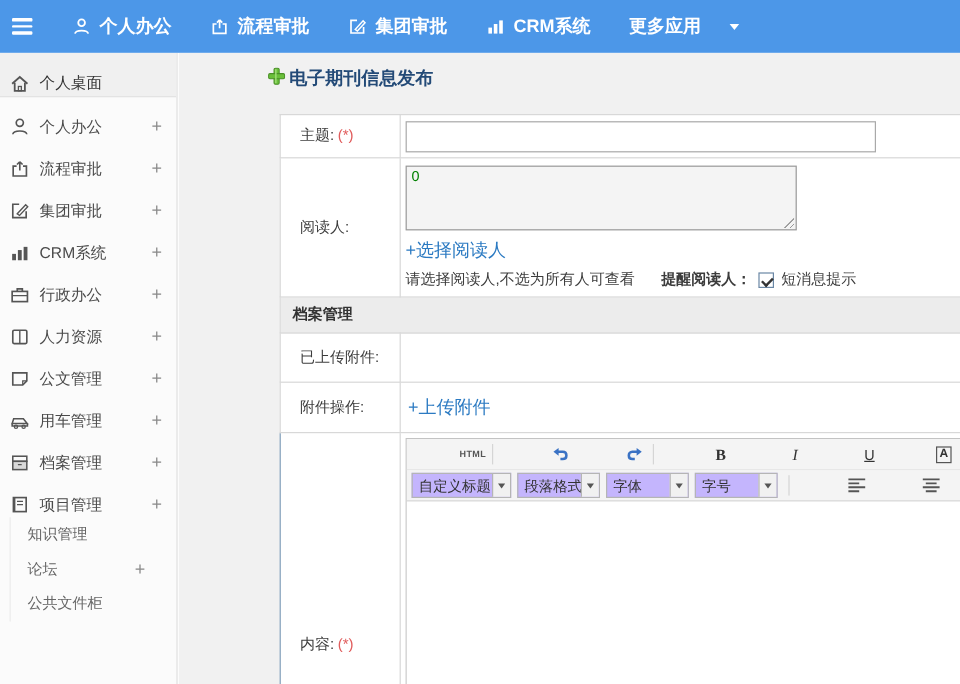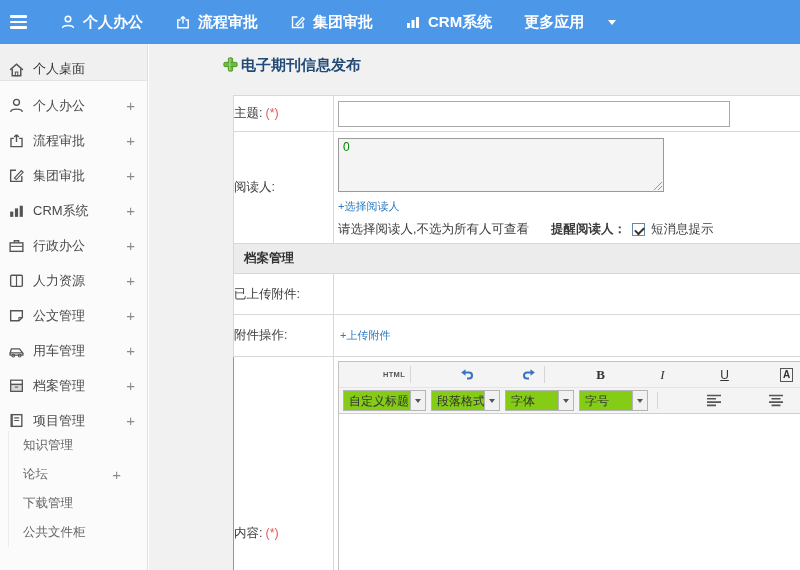--- a/index.html
+++ b/index.html
@@ -33,35 +33,35 @@
 
   
   .main { position:absolute; top:44px; left:149px; right:0; bottom:0;
     background:#f1f1f1; overflow:hidden; }
   .page-title { position:absolute; left:74px; top:12px; display:flex; align-items:center;
     gap:3px; font-size:15px; font-weight:bold; color:#234a77; }
 
   table.form { position:absolute; left:84px; top:51px; width:700px;
     border-collapse:collapse; background:#fff; font-size:12.5px; color:#3c3c3c; }
   table.form td { border:1px solid #d8d8d8; vertical-align:middle; }
-  td.lab { width:100px; padding-left:0; background:#fff; }
+  td.lab { width:100px; padding-left:16px; background:#fff; }
   .req { color:#e05c5c; margin-left:3px; }
   .section-td { background:#ececec; font-weight:bold; padding-left:10px; height:30px; color:#333; }
   .blue-edge { border-left:1px solid #7f9db9 !important; }
 
   .subject-input { display:block; margin:4px; width:392px; height:26px;
     border:1px solid #a9a9a9; background:#fff; font-size:12.5px; padding:0 4px; }
 
   .readers-cell { padding:6px 4px 5px 4px; vertical-align:top; }
   .readers-box { position:relative; width:326px; height:54px; background:#f4f4f4;
     border:1px solid #9a9a9a; color:#008000; font-size:12px; padding:1px 4px; cursor:text; }
   .grip { position:absolute; right:1px; bottom:1px; width:9px; height:9px;
     background:repeating-linear-gradient(135deg,#999 0 1px,transparent 1px 3.2px);
     clip-path:polygon(100% 0,100% 100%,0 100%); }
-  a.lnk { color:#2b7ac2; text-decoration:none; font-size:11px; cursor:pointer; }
+  a.lnk { color:#2b7ac2; text-decoration:none; font-size:15px; cursor:pointer; }
   .choose-row { margin-top:7px; }
   .hint-row { margin-top:7px; display:flex; align-items:center; gap:6px; }
   .hint-row b { margin-left:16px; }
   .cbx { width:13px; height:13px; border:1px solid #6a87a5; background:#fff; position:relative; cursor:pointer; }
   .cbx::after { content:""; position:absolute; left:2px; top:2.5px; width:7px; height:4px;
     border-left:2px solid #333; border-bottom:2px solid #333; transform:rotate(-45deg); }
 
   .content-cell { vertical-align:top; padding:4px; }
   .editor { width:472px; border:1px solid #c3c3c3; background:#fff; }
   .tbar { background:#f4f4f4; display:flex; align-items:center; padding:2px 4px;
@@ -76,21 +76,21 @@
   .b-b { font-weight:bold; font-size:13px; font-family:"Liberation Serif",serif; }
   .b-i { font-style:italic; font-size:13px; font-family:"Liberation Serif",serif; }
   .b-u { text-decoration:underline; font-size:12px; }
   .b-a { border:1px solid #555; font-size:10px; font-weight:bold; padding:0 2px; line-height:12px; }
   .b-abc { font-size:7px; font-weight:bold; text-decoration:line-through; }
   .b-x { font-size:11px; }
   .b-x sup,.b-x sub { font-size:7px; }
   .b-q { font-family:"Liberation Serif",serif; font-weight:bold; font-size:14px; color:#404040; }
   .caret-g { width:0; height:0; border-left:3.5px solid transparent; border-right:3.5px solid transparent;
     border-top:4px solid #555; margin-left:2px; }
-  .sel { display:flex; align-items:stretch; border:1px solid #b5b5b5; background:#84cc16;
+  .sel { display:flex; align-items:stretch; border:1px solid #b5b5b5; background:#c4b5fd;
     height:21px; font-size:12px; color:#333; cursor:pointer; flex:0 0 auto; margin-right:4px;font-family:Liberation Mono, monospace; }
   .sel .txt { padding:2px 5px 0 5px; }
   .sel .arr { width:15px; border-left:1px solid #b5b5b5; background:#f1f1f1;
     display:flex; align-items:center; justify-content:center; }
   .ed-body { height:290px; background:#fff; cursor:text; }
 </style>
 </head>
 <body>
 
 <div class="header">
@@ -239,23 +239,20 @@
     <span class="lbl">项目管理</span>
     <span class="expand">+</span>
   </div>
   <div class="submenu">
     <div class="sub-item">
       <span class="lbl">知识管理</span>
     </div>
     <div class="sub-item">
       <span class="lbl">论坛</span>
       <span class="expand">+</span>
-    </div>
-    <div class="sub-item">
-      <span class="lbl">下载管理</span>
     </div>
     <div class="sub-item">
       <span class="lbl">公共文件柜</span>
     </div>
   </div>
 </div>
 
 <div class="main">
   <div class="page-title">
     <span><svg width="15" height="15" viewBox="0 0 14 14">

